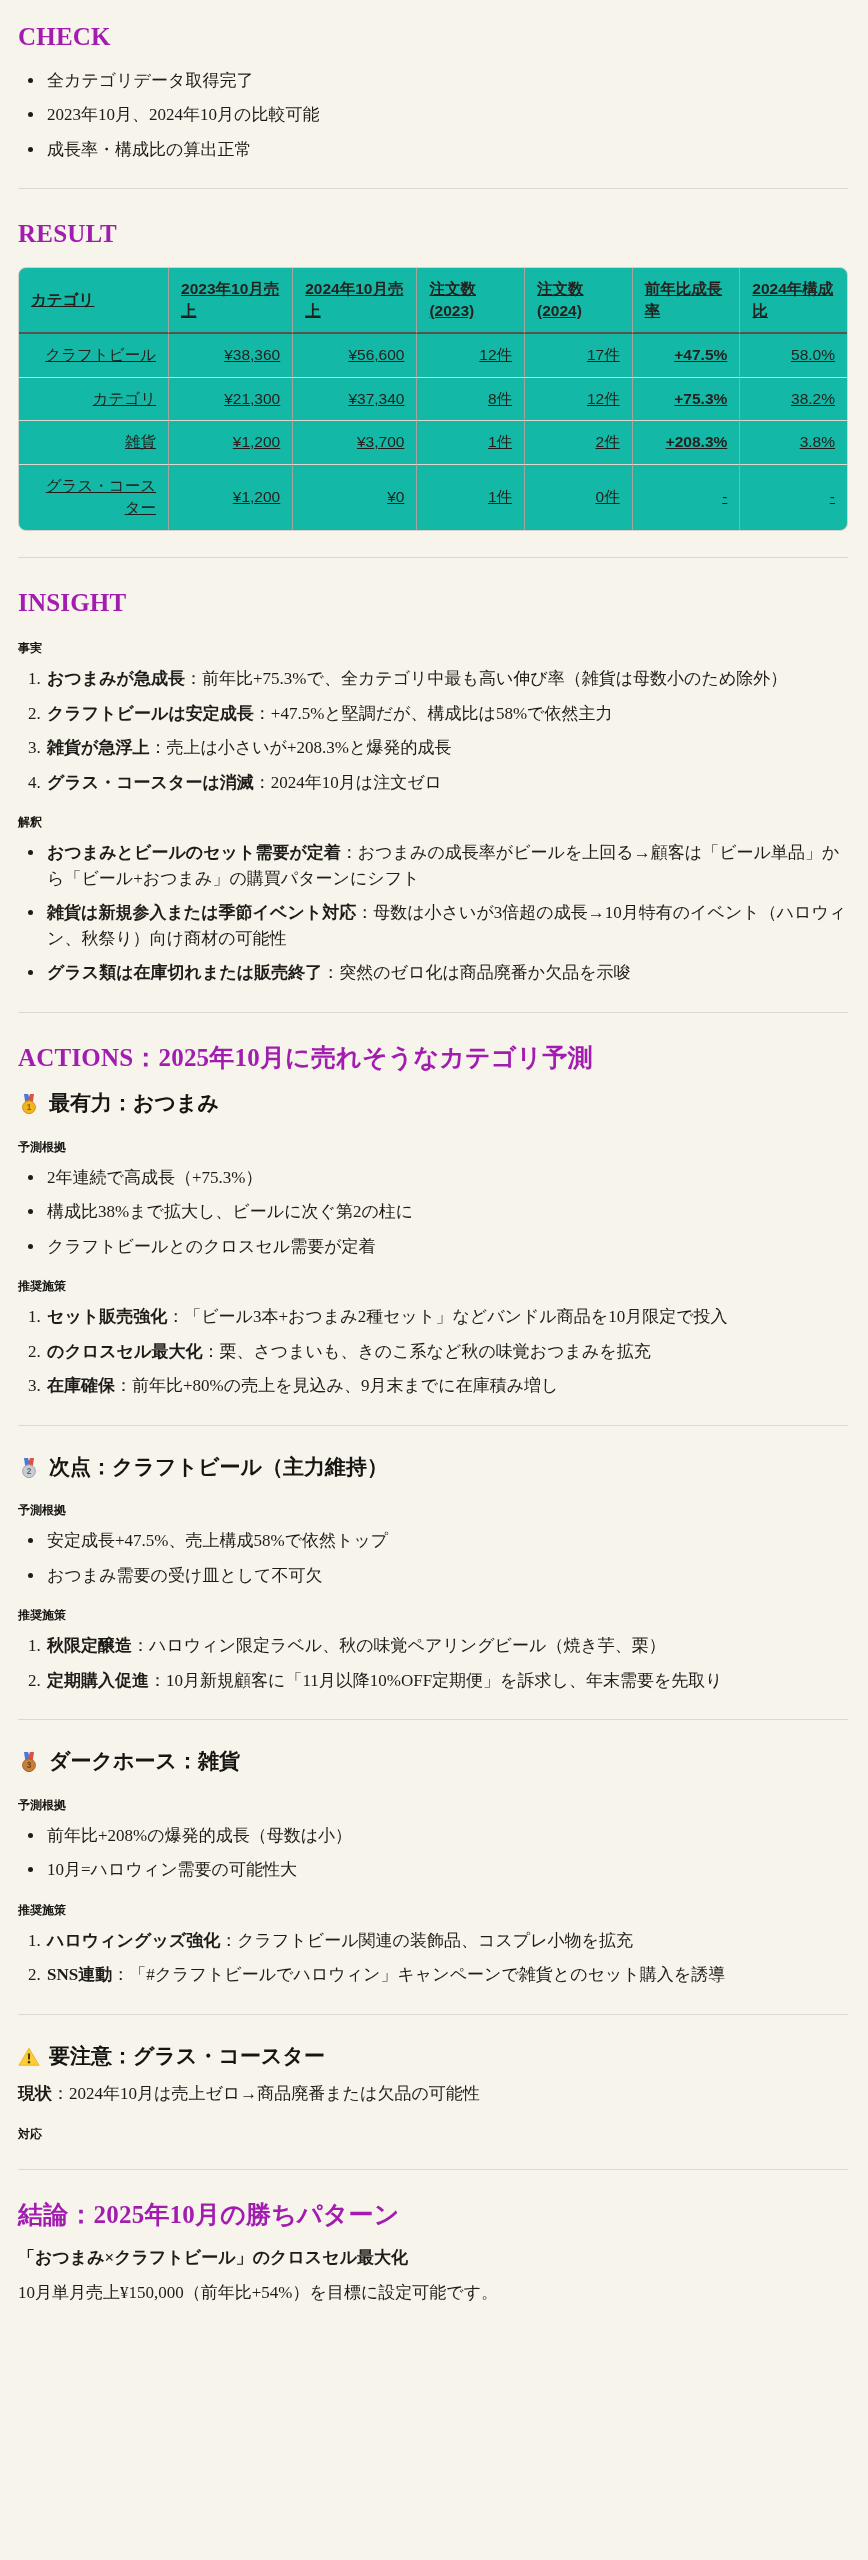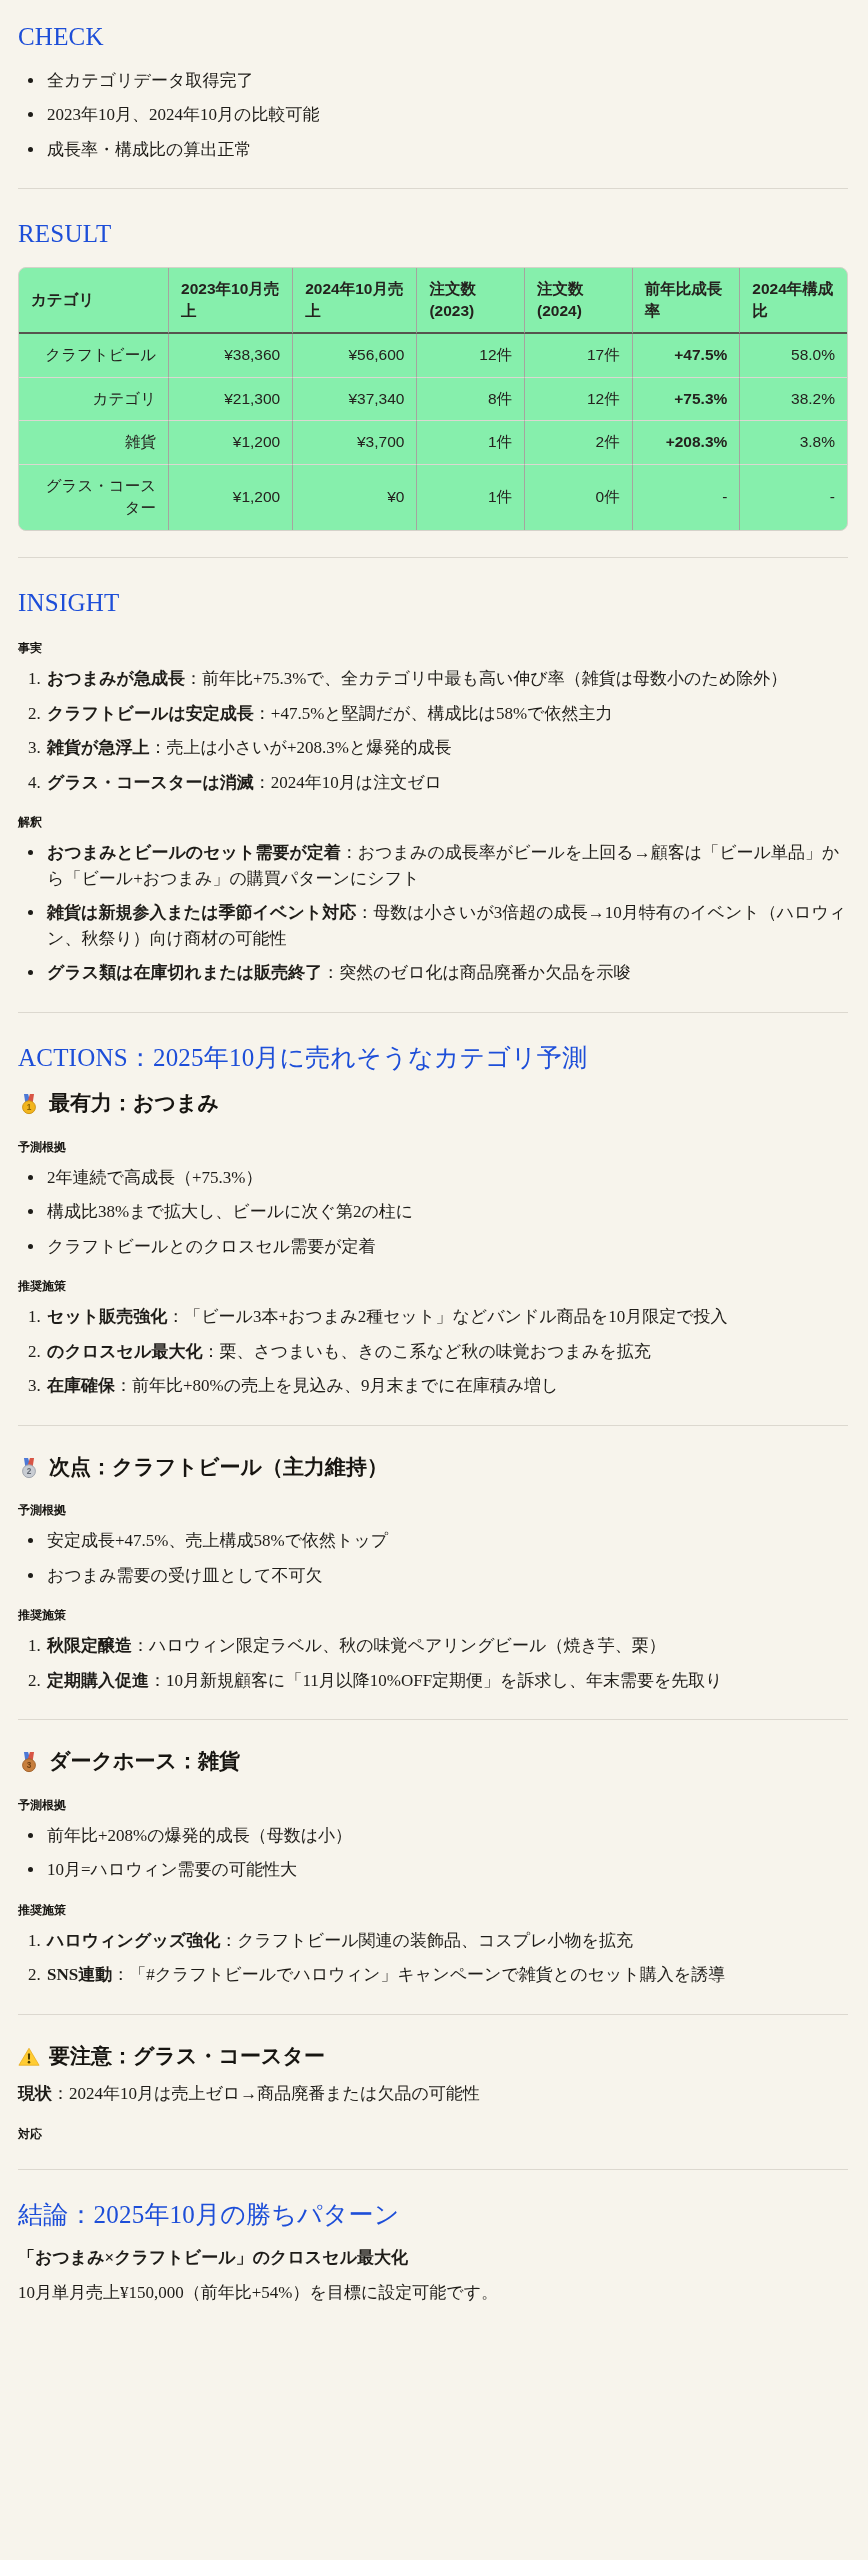--- a/index.html
+++ b/index.html
@@ -10,23 +10,23 @@
     color: #1E1C18;
     font-family: "Liberation Serif", "DejaVu Serif", serif;
     font-size: 17px;
     line-height: 1.5;
     box-sizing: border-box;
   }
   .doc { padding: 14px 20px 30px 18px; }
 
   h2 {
     font-size: 25px;
-    font-weight: 400;
+    font-weight: 700;
     margin: 4px 0 12px 0;
-    color: #1d4ed8;
+    color: #a21caf;
     letter-spacing: 0.2px;
   }
   h3 {
     font-size: 21px;
     font-weight: 700;
     margin: 4px 0 8px 0;
     display: flex;
     align-items: center;
     color: #171511;
   }
@@ -45,22 +45,23 @@
   }
   ul, ol { margin: 8px 0 10px 0; padding-left: 27px; }
   li { margin: 9px 0; padding-left: 2px; }
   strong { font-weight: 700; }
 
   
   .table-wrap {
     border: 1px solid #D5D2CA;
     border-radius: 8px;
     overflow: hidden;
-    background: #86efac;
+    background: #14b8a6;
     margin: 14px 0 0 0;
+    text-decoration: underline;
   }
   table {
     width: 100%;
     border-collapse: separate;
     border-spacing: 0;
     font-family: "Liberation Sans", "DejaVu Sans", sans-serif;
     font-size: 15.5px;
     line-height: 1.45;
     color: #24221E;
   }

